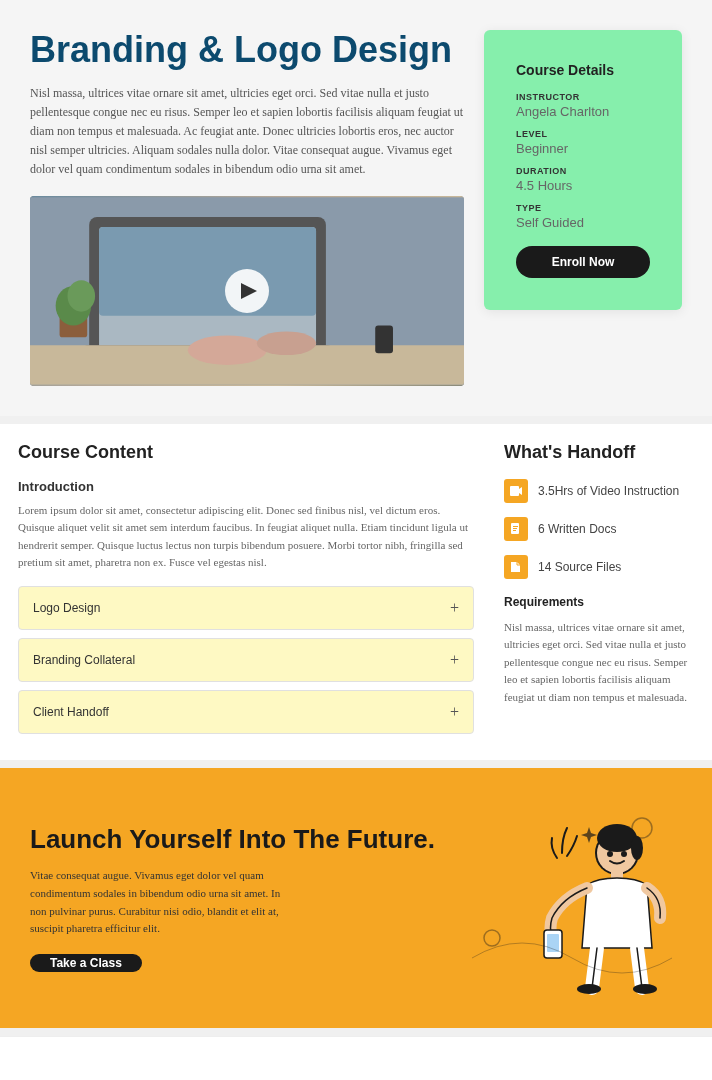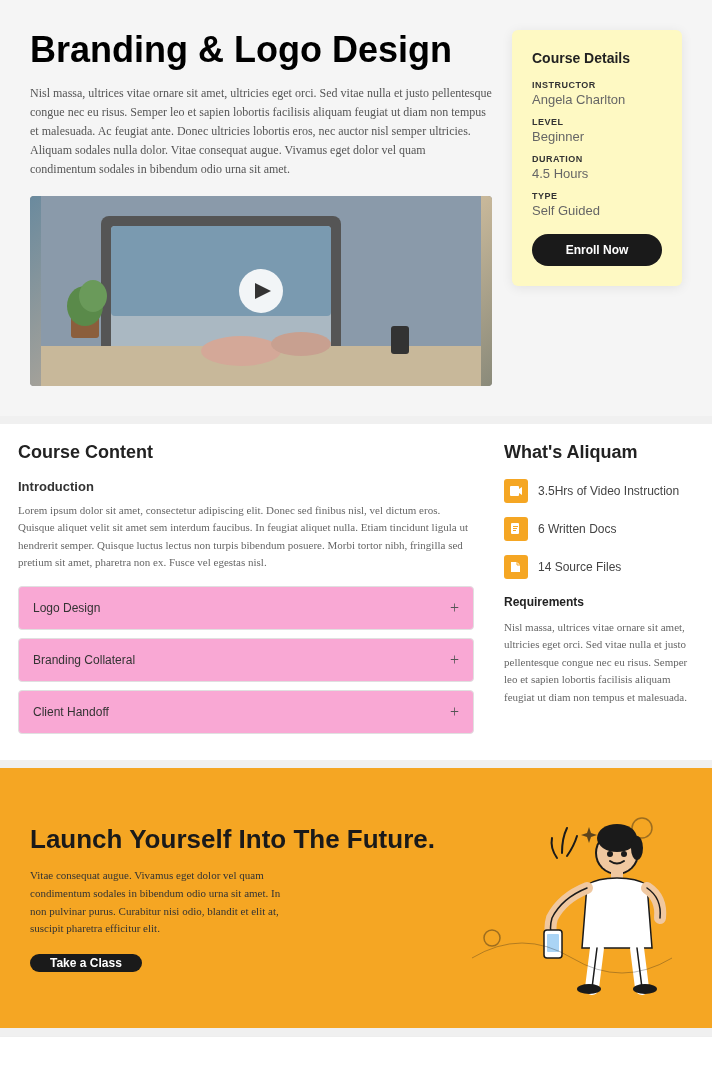--- a/index.html
+++ b/index.html
@@ -12,21 +12,21 @@
       background: #f5f5f5;
       padding: 30px 30px 30px 30px;
       display: flex;
       gap: 20px;
       align-items: flex-start;
     }
     .hero-left { flex: 1; }
     .hero-title {
       font-size: 36px;
       font-weight: 900;
-      color: #000000;
+      color: #0c4a6e;
       line-height: 1.1;
       margin-bottom: 14px;
       font-family: 'Arial Black', sans-serif;
     }
     .hero-desc {
       font-size: 12px;
       color: #555;
       line-height: 1.6;
       margin-bottom: 16px;
     }
@@ -63,24 +63,24 @@
       width: 0;
       height: 0;
       border-style: solid;
       border-width: 8px 0 8px 16px;
       border-color: transparent transparent transparent #333;
       margin-left: 3px;
     }
 
     
     .course-details-card {
-      width: 170px;
-      background: #fef9c3;
+      width: 198px;
+      background: #86efac;
       border-radius: 6px;
-      padding: 20px;
+      padding: 32px;
       box-shadow: 0 2px 12px rgba(0,0,0,0.08);
       flex-shrink: 0;
     }
     .card-title {
       font-size: 14px;
       font-weight: 700;
       color: #222;
       margin-bottom: 14px;
       font-family: Arial, sans-serif;
     }
@@ -143,21 +143,21 @@
     }
     .accordion-item {
       border: 1px solid #e0e0e0;
       border-radius: 4px;
       margin-bottom: 8px;
       padding: 12px 14px;
       display: flex;
       justify-content: space-between;
       align-items: center;
       cursor: pointer;
-      background: #f9a8d4;
+      background: #fef9c3;
     }
     .accordion-label {
       font-size: 12px;
       color: #333;
       font-family: Arial, sans-serif;
     }
     .accordion-icon {
       font-size: 16px;
       color: #555;
       font-weight: 300;
@@ -335,21 +335,21 @@
         <span class="accordion-label">Branding Collateral</span>
         <span class="accordion-icon">+</span>
       </div>
       <div class="accordion-item">
         <span class="accordion-label">Client Handoff</span>
         <span class="accordion-icon">+</span>
       </div>
     </div>
 
     <div class="whats-included">
-      <h2 class="section-heading">What's Aliquam</h2>
+      <h2 class="section-heading">What's Handoff</h2>
 
       <div class="included-item">
         <div class="included-icon">
           <svg viewBox="0 0 14 14" fill="none" xmlns="http://www.w3.org/2000/svg">
             <rect x="1" y="2" width="9" height="10" rx="1" fill="white"></rect>
             <path d="M10 5l3-2v8l-3-2V5z" fill="white"></path>
           </svg>
         </div>
         <span class="included-text">3.5Hrs of Video Instruction</span>
       </div>

